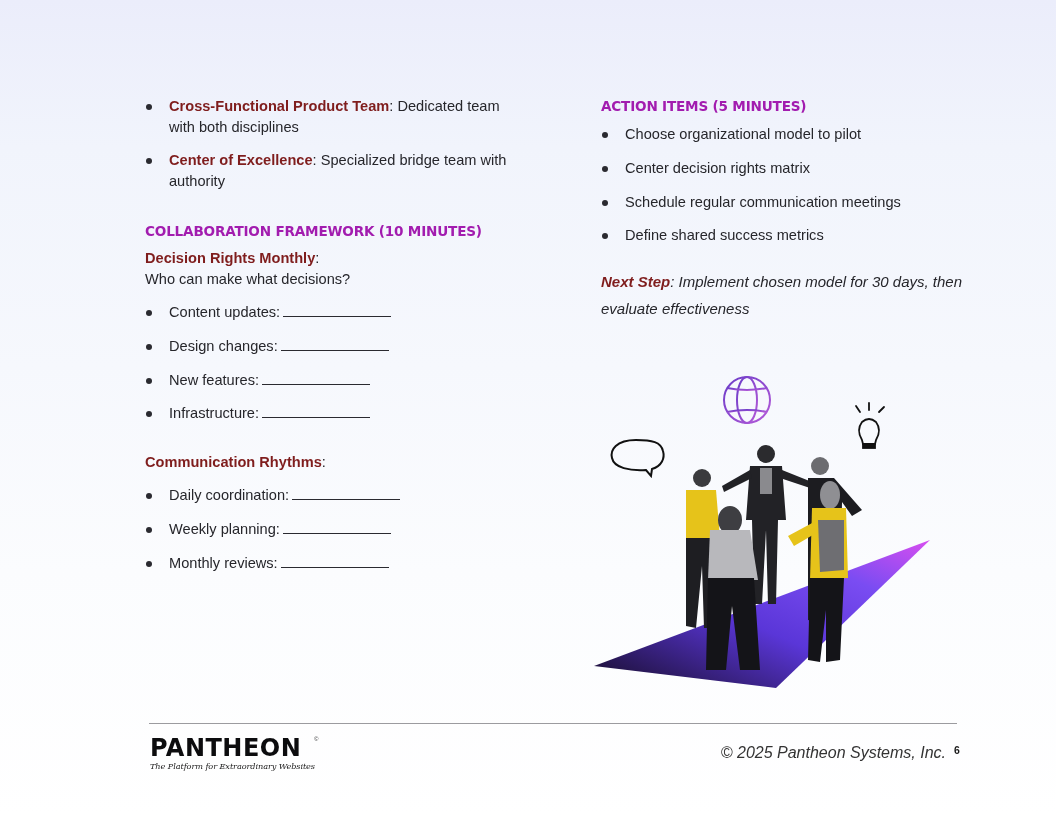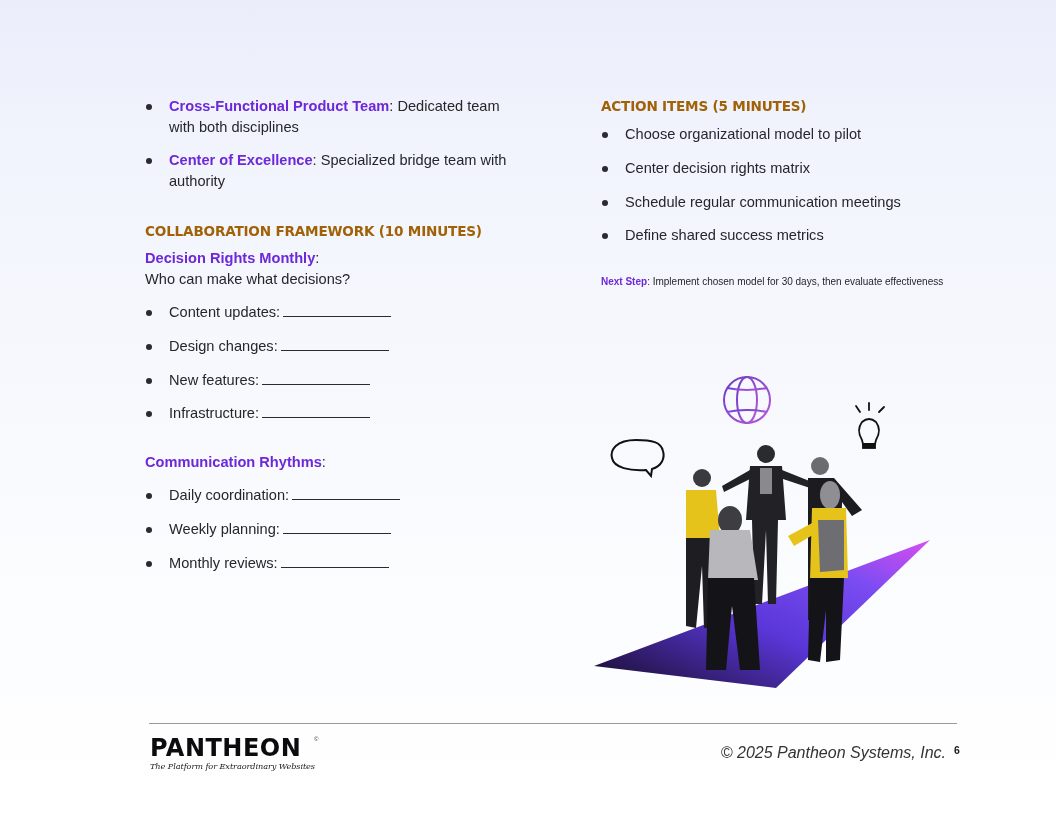--- a/index.html
+++ b/index.html
@@ -29,42 +29,42 @@
     position: absolute;
     left: 1px; top: 8px;
     width: 6px; height: 6px;
     border-radius: 50%;
     background: #2a2a30;
   }
   .bullets.top li { margin-bottom: 12px; }
   .bullets.spaced li { margin-bottom: 12.8px; }
   .bullets.action li { margin-bottom: 12.8px; }
 
-  .strong { font-weight: bold; color: #6d28d9; }
+  .strong { font-weight: bold; color: #7f1d1d; }
 
   .section-head {
     font-family: "DejaVu Sans", sans-serif;
     font-weight: bold;
     font-size: 13.6px;
     letter-spacing: -0.2px;
-    color: #a16207;
+    color: #a21caf;
   }
 
   .blank {
     display: inline-block;
     width: 108px;
     border-bottom: 1.2px solid #2a2a30;
     height: 14px;
     vertical-align: baseline;
     margin-left: 3px;
   }
 
   .label-line { font-size: 14.6px; line-height: 21px; color: #26262b; }
 
-  .next-step { font-size: 10px; line-height: 27px; color: #26262b; }
+  .next-step { font-size: 15px; line-height: 27px; color: #26262b; font-style: italic; }
 
   
   .illus { position: absolute; left: 590px; top: 370px; width: 360px; height: 330px; }
 
   
   .footer-rule {
     position: absolute; left: 149px; top: 723px; width: 808px;
     height: 1px; background: #9b9b9f;
   }
   .logo { position: absolute; left: 150px; top: 735px; }

